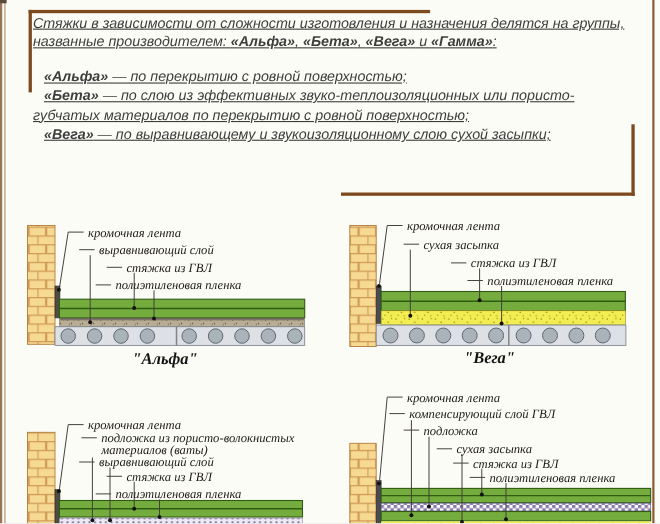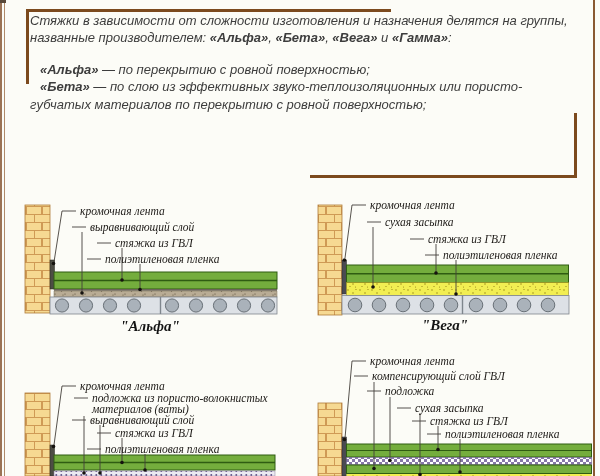--- a/index.html
+++ b/index.html
@@ -21,21 +21,21 @@
   }
   #frame-br{
     position:absolute;left:310px;top:113px;width:264px;height:62px;
     border-right:3px solid #7c4a1e;border-bottom:3px solid #7c4a1e;
   }
   
   #textblock{
     position:absolute;left:30px;top:12px;width:542px;
     font-style:italic;font-size:13px;line-height:17.4px;color:#3d3d3d;
   }
-  #textblock p{margin:0;}
+  #textblock p{margin:0;text-decoration:underline;}
   #textblock p.item{text-indent:10px;}
   #textblock p.item.first{margin-top:14px;}
   #textblock .gname{font-weight:bold;}
   
   .diag{position:absolute;}
   #d-alpha{left:10px;top:198px;}
   #d-vega{left:310px;top:198px;}
   #d-beta{left:10px;top:345px;}
   #d-gamma{left:310px;top:345px;}
   .lbl{
@@ -59,20 +59,21 @@
   <div class="pborder" id="pb-right"></div>
   <div class="pborder" id="corner-mark"></div>
 
   <div id="frame-tl"></div>
   <div id="frame-br"></div>
 
   <div id="textblock">
     <p class="intro"><span>Стяжки в зависимости от сложности изготовления и назначения делятся на группы, названные производителем: </span><span class="gname">«Альфа»</span><span>, </span><span class="gname">«Бета»</span><span>, </span><span class="gname">«Вега»</span><span> и </span><span class="gname">«Гамма»</span><span>:</span></p>
     <p class="item first"><span class="gname">«Альфа»</span><span> — по перекрытию с ровной поверхностью;</span></p>
     <p class="item"><span class="gname">«Бета»</span><span> — по слою из эффективных звуко-теплоизоляционных или пористо-губчатых материалов по перекрытию с ровной поверхностью;</span></p>
+    <p class="item"><span class="gname">«Вега»</span><span> — по выравнивающему и звукоизоляционному слою сухой засыпки;</span></p>
   </div>
 
   <svg width="0" height="0" style="position:absolute">
     <defs>
       <pattern id="patBrick" width="16" height="16" patternUnits="userSpaceOnUse">
         <rect width="16" height="16" fill="#f6d992"></rect>
         <path d="M0 0.5 H16 M0 8.5 H16 M8.5 0 V8 M0.5 8 V16 M15.5 8 V16" stroke="#cf9a55" stroke-width="1" fill="none"></path>
       </pattern>
       <pattern id="patYellow" width="12" height="9" patternUnits="userSpaceOnUse">
         <rect width="12" height="9" fill="#f2ee52"></rect>

